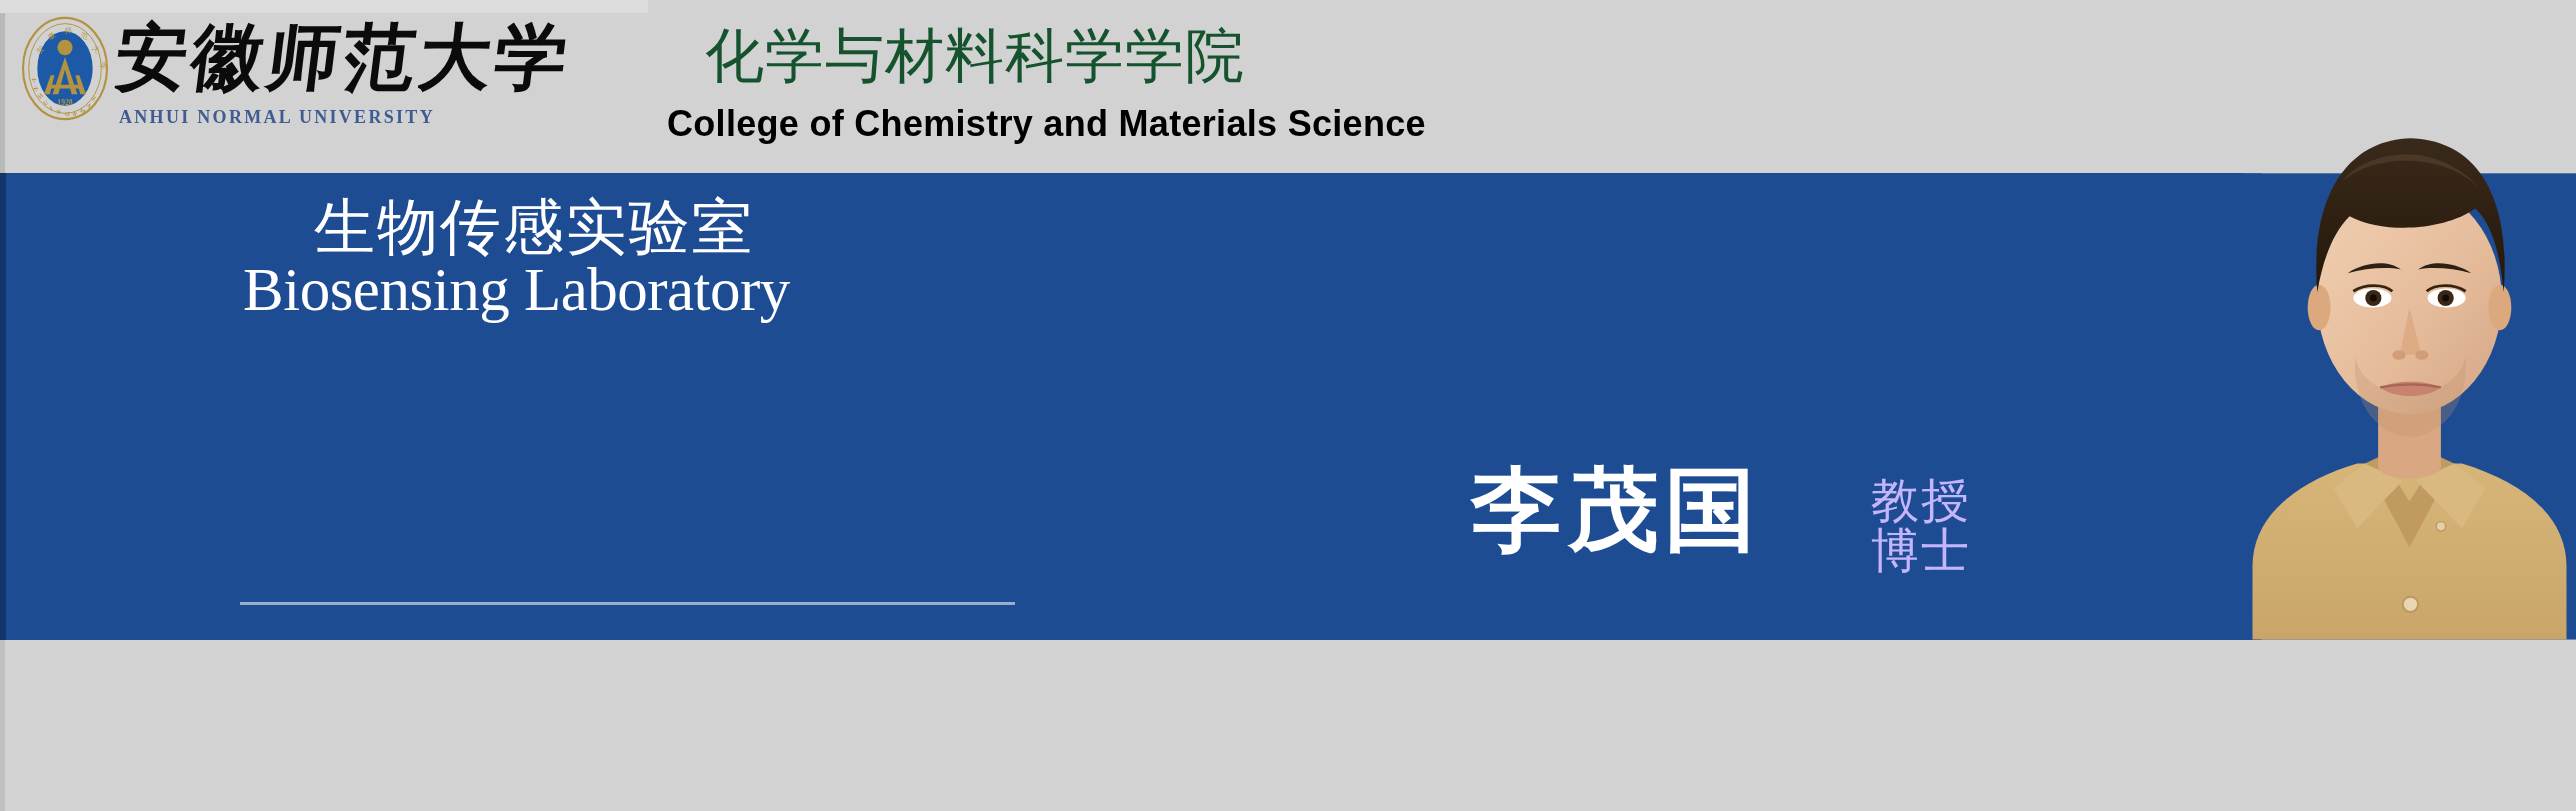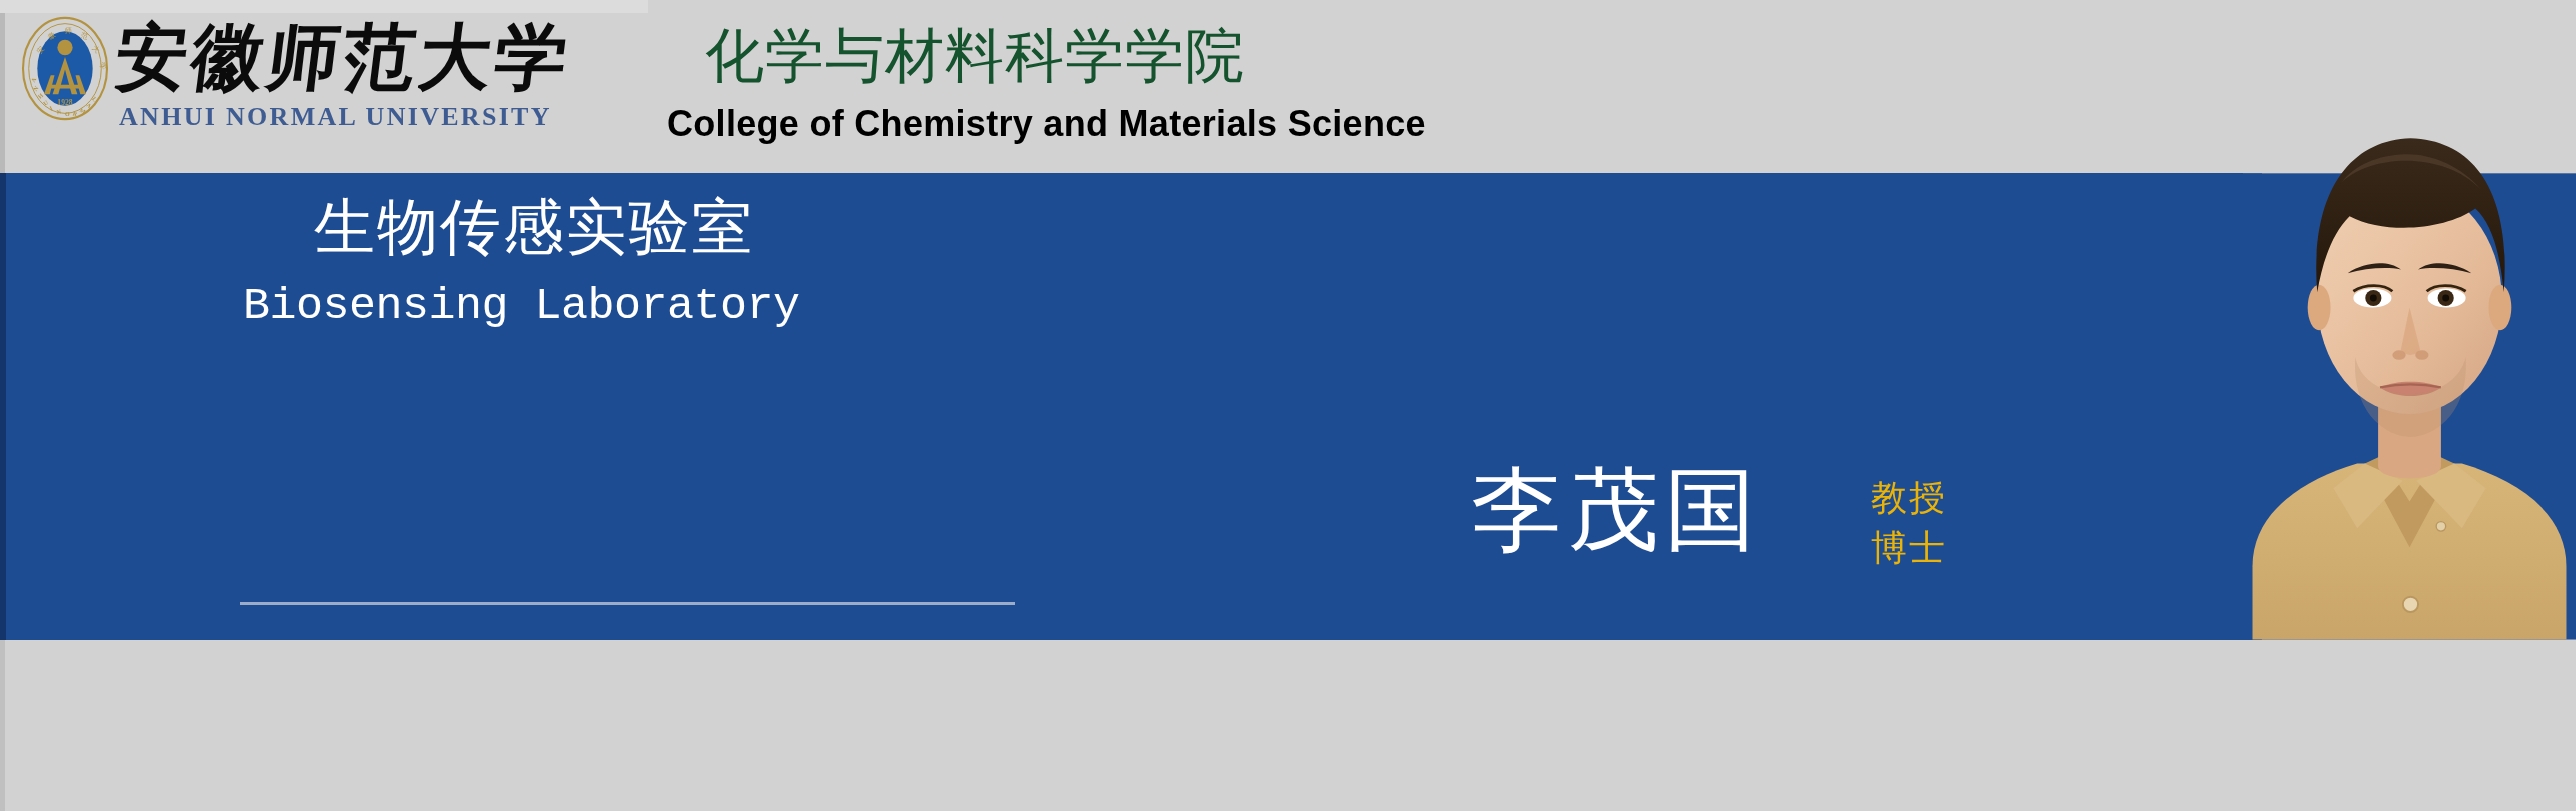--- a/index.html
+++ b/index.html
@@ -71,21 +71,21 @@
     white-space: nowrap;
     transform: skewX(-7deg);
   }
   .uni-name-en {
     position: absolute;
     left: 119px;
     top: 103px;
     width: 495px;
     font-family: "Liberation Serif", serif;
     font-weight: 700;
-    font-size: 26px;
+    font-size: 18px;
     line-height: 28.6px;
     letter-spacing: 2.3px;
     color: #3f5c92;
     white-space: nowrap;
   }
 
   .college-cn {
     position: absolute;
     left: 705px;
     top: 19px;
@@ -136,23 +136,23 @@
     font-family: "DejaVu Sans", sans-serif;
     font-size: 61px;
     line-height: 76px;
     letter-spacing: 1.9px;
     color: #ffffff;
     white-space: nowrap;
   }
   .lab-title-en {
     position: absolute;
     left: 243px;
-    top: 95px;
-    font-family: Liberation Mono, monospace;
-    font-size: 45px;
+    top: 78px;
+    font-family: Liberation Serif, serif;
+    font-size: 61px;
     line-height: 78px;
     letter-spacing: -0.5px;
     color: #ffffff;
     white-space: nowrap;
   }
 
   .addr-line {
     position: absolute;
     font-family: "DejaVu Sans", sans-serif;
     font-weight: 700;
@@ -182,31 +182,32 @@
   .person-name {
     position: absolute;
     left: 1471px;
     top: 281px;
     font-family: "DejaVu Sans", sans-serif;
     font-size: 91px;
     line-height: 112px;
     letter-spacing: 5.7px;
     color: #ffffff;
     white-space: nowrap;
+    font-weight: bold;
   }
   .person-titles {
     position: absolute;
     left: 1871px;
     top: 303px;
     width: 162px;
-    font-family: Liberation Mono, monospace;
-    font-size: 36px;
+    font-family: Liberation Sans, sans-serif;
+    font-size: 48px;
     line-height: 50px;
     letter-spacing: 1.9px;
-    color: #eab308;
+    color: #c4b5fd;
     white-space: nowrap;
   }
   .person-titles div { display: block; }
 
   .contact-email {
     position: absolute;
     left: 1408px;
     top: 482px;
     font-family: "Liberation Sans", sans-serif;
     font-size: 40px;

